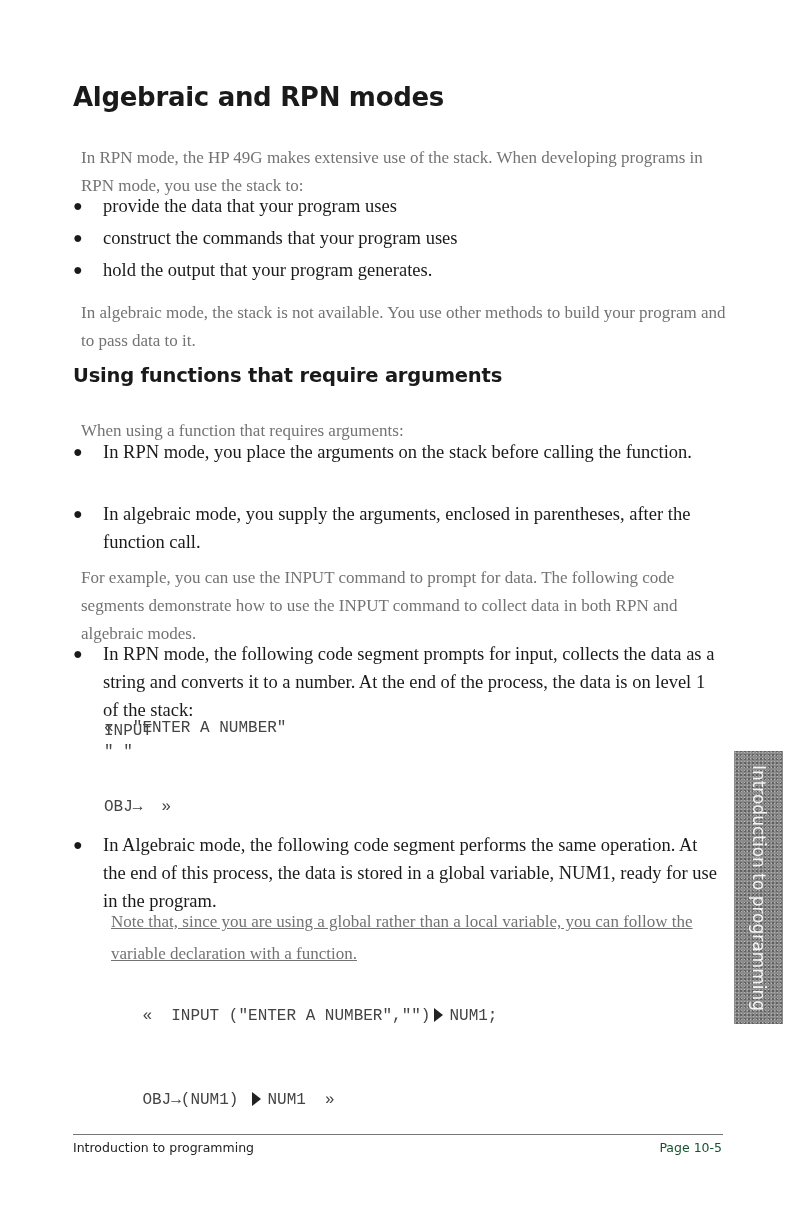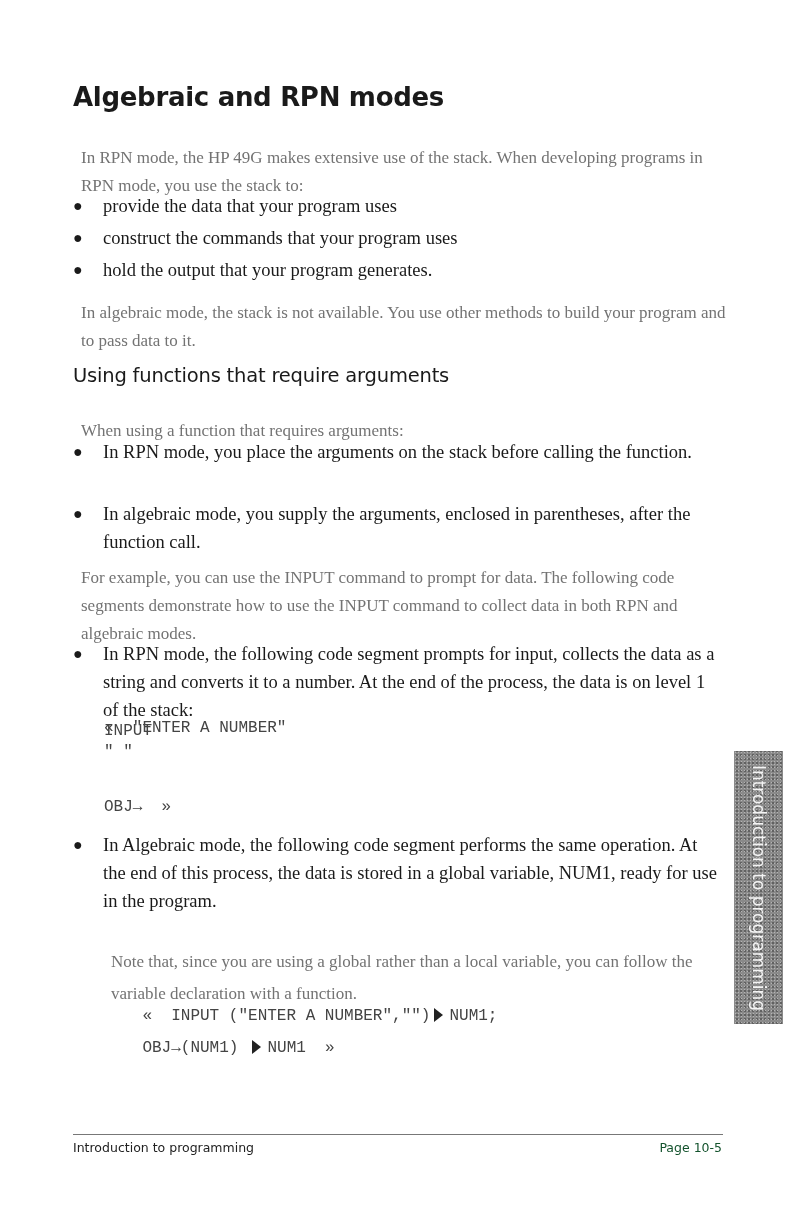--- a/index.html
+++ b/index.html
@@ -1,19 +1,19 @@
 <!DOCTYPE html>
 <html><head>
 <meta charset="utf-8">
 <style>
   html, body { margin: 0; padding: 0; background: #ffffff; }
   body { width: 792px; height: 1224px; position: relative; overflow: hidden; color: #1a1a1a; }
   .page { position: absolute; left: 0; top: 0; width: 792px; height: 1224px; }
   .h1 { position: absolute; left: 73px; top: 82px; font-family: "DejaVu Sans", sans-serif; font-weight: bold; font-size: 26px; color: #1a1a1a; letter-spacing: -0.3px; margin: 0; text-align: right; }
-  .h2 { position: absolute; left: 73px; top: 364px; font-family: "DejaVu Sans", sans-serif; font-weight: normal; font-size: 19.5px; color: #1a1a1a; margin: 0; letter-spacing: -0.2px; }
+  .h2 { position: absolute; left: 73px; top: 364px; font-family: "DejaVu Sans", sans-serif; font-weight: bold; font-size: 19.5px; color: #1a1a1a; margin: 0; letter-spacing: -0.2px; }
   .p { position: absolute; left: 73px; width: 650px; font-family: "Liberation Serif", serif; font-size: 17px; line-height: 28px; margin: 8px; color: #737373; }
   .bullet { position: absolute; left: 73px; width: 650px; font-family: "Liberation Serif", serif; font-size: 18.5px; line-height: 28px; }
   .bullet .dot { position: absolute; left: 0; top: 0; width: 14px; font-size: 16px; }
   .bullet .txt { position: absolute; left: 30px; top: 0; width: 620px; }
   .code { position: absolute; left: 104px; font-family: "Liberation Mono", monospace; font-size: 16px; color: #444; line-height: 20px; white-space: pre; }
   .tri { display: inline-block; width: 0; height: 0; border-top: 7px solid transparent; border-bottom: 7px solid transparent; border-left: 9px solid #222; vertical-align: -2px; margin: 0 6px 0 4px; }
   .sidetab { position: absolute; left: 734px; top: 751px; width: 49px; height: 273px; background: #8a8a8a;
      background-image: radial-gradient(#b5b5b5 0.7px, transparent 0.8px), radial-gradient(#5e5e5e 0.7px, transparent 0.8px);
      background-size: 3px 3px, 4px 4px; background-position: 0 0, 1px 2px; }
   .sidetab-text { position: absolute; left: 50%; top: 50%; transform: translate(-50%, -50%) rotate(90deg); white-space: nowrap; font-family: "DejaVu Sans", sans-serif; font-size: 17px; color: #f4f4f4; }
@@ -68,26 +68,26 @@
   <div class="code" style="top:718px;">«  "ENTER A NUMBER"</div>
   <div class="code" style="top:742px;">" "</div>
   <div class="code" style="top:721px;">INPUT</div>
   <div class="code" style="top:797px;">OBJ→  »</div>
 
   <div class="bullet" style="top:831px;">
     <span class="dot">●</span>
     <span class="txt">In Algebraic mode, the following code segment performs the same operation. At the end of this process, the data is stored in a global variable, NUM1, ready for use in the program.</span>
   </div>
 
-  <p class="p" style="top:938px; left:103px; width:620px; line-height:32px;">Note that, since you are using a global rather than a local variable, you can follow the variable declaration with a function.</p>
+  <p class="p" style="top:898px; left:103px; width:620px; line-height:32px;text-decoration:underline;">Note that, since you are using a global rather than a local variable, you can follow the variable declaration with a function.</p>
 
   <div class="code" style="top:986px;">
     <span>«  INPUT ("ENTER A NUMBER","")</span><span class="tri"></span><span>NUM1;</span>
   </div>
-  <div class="code" style="top:1018px;">
+  <div class="code" style="top:1070px;">
     <span>OBJ→(NUM1)</span><span class="tri" style="margin-left:14px;"></span><span>NUM1  »</span>
   </div>
 
   <div class="sidetab">
     <span class="sidetab-text">Introduction to programming</span>
   </div>
 
   <div class="footer-rule"></div>
   <div class="footer-left">Introduction to programming</div>
   <div class="footer-right">Page 10-5</div>

